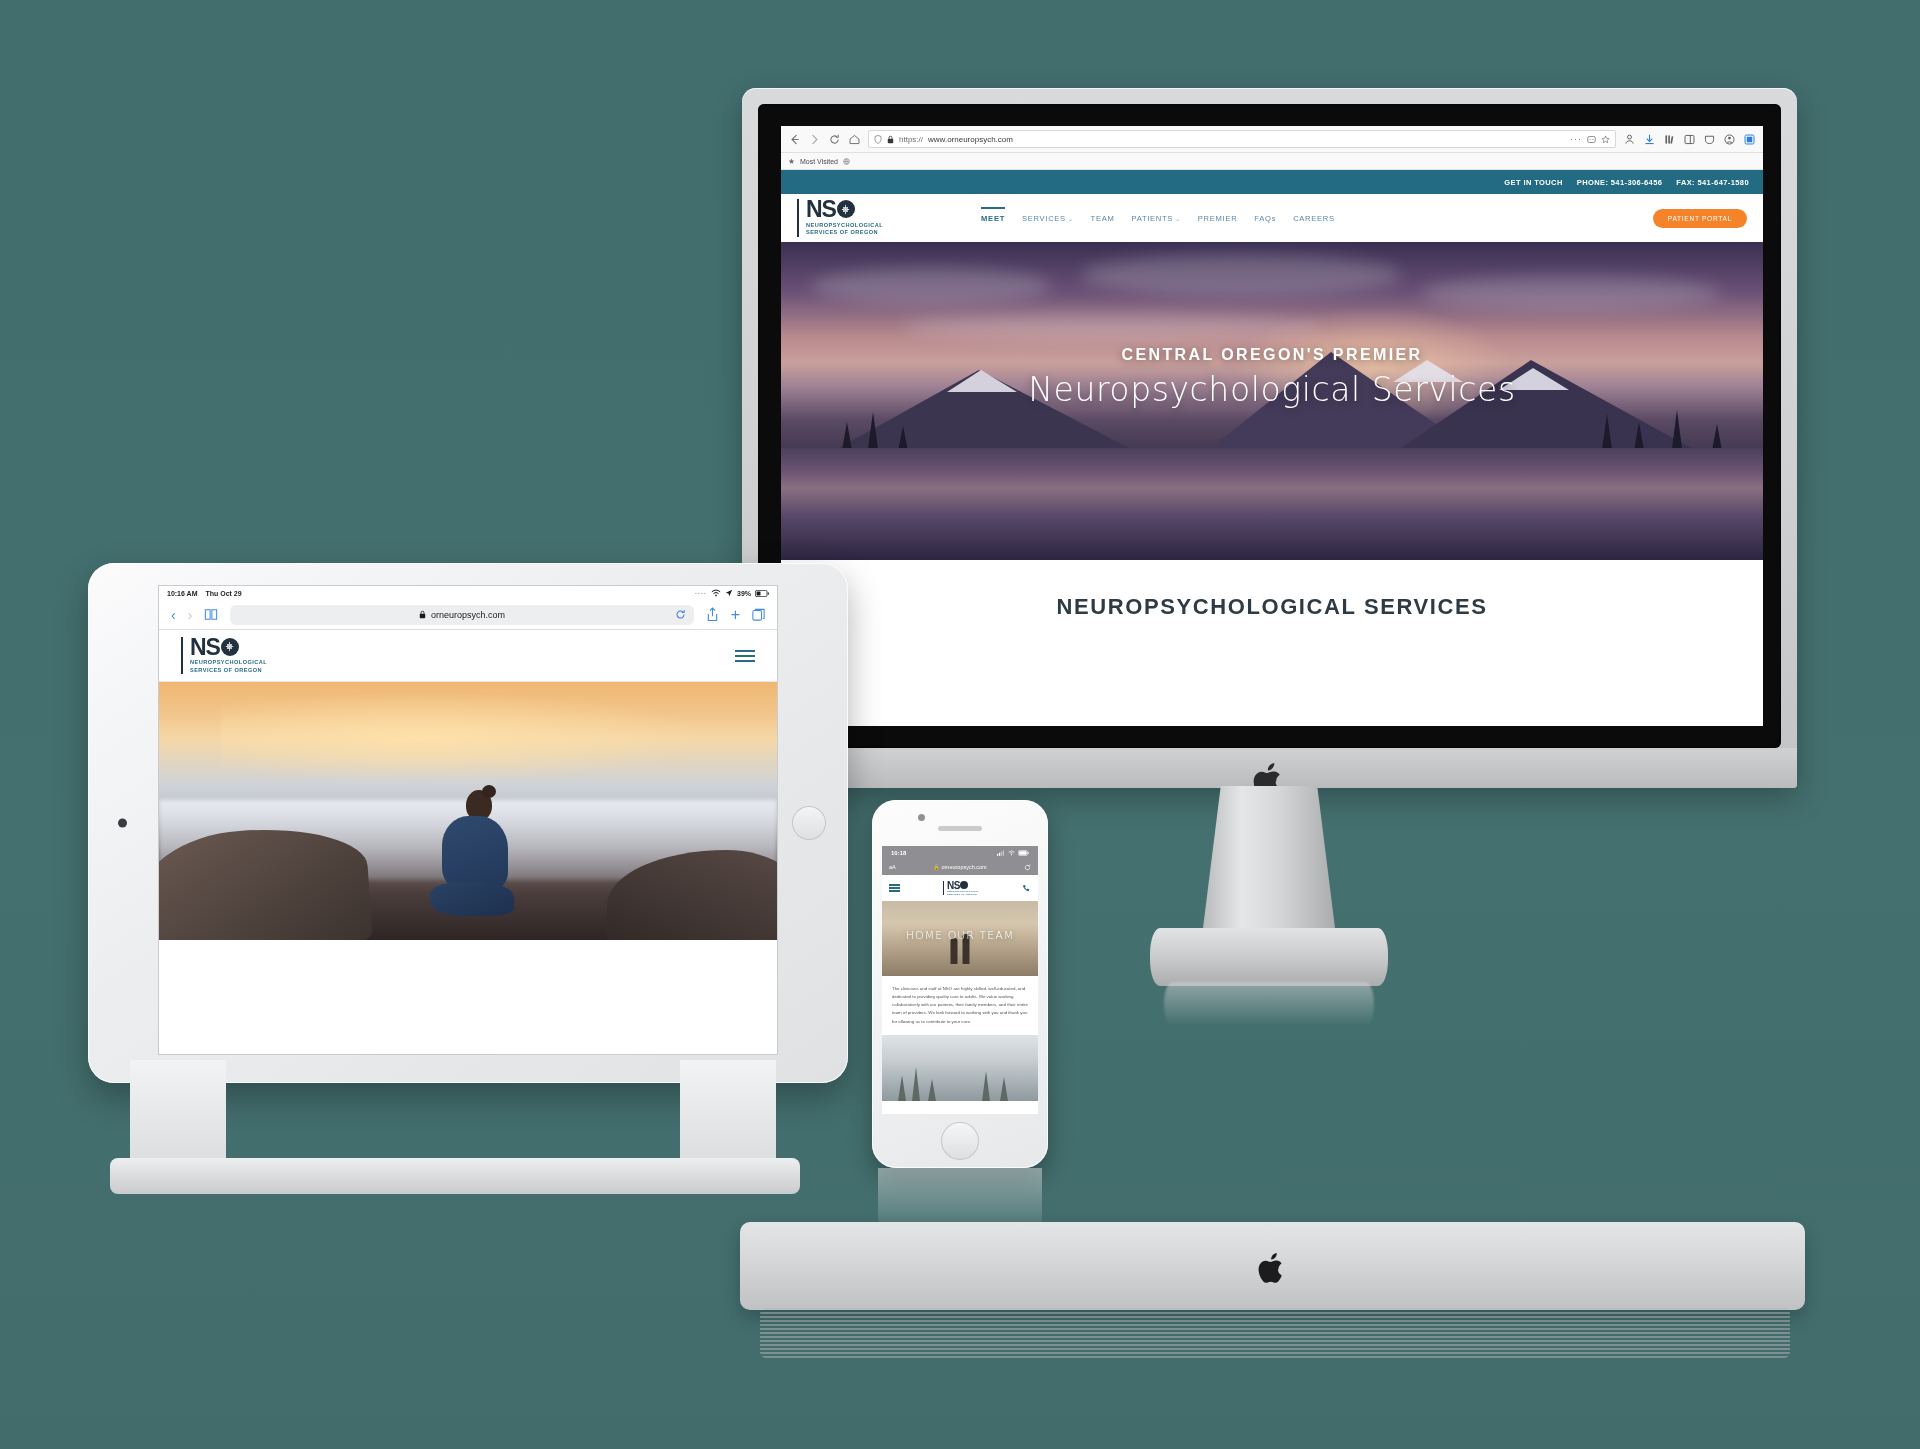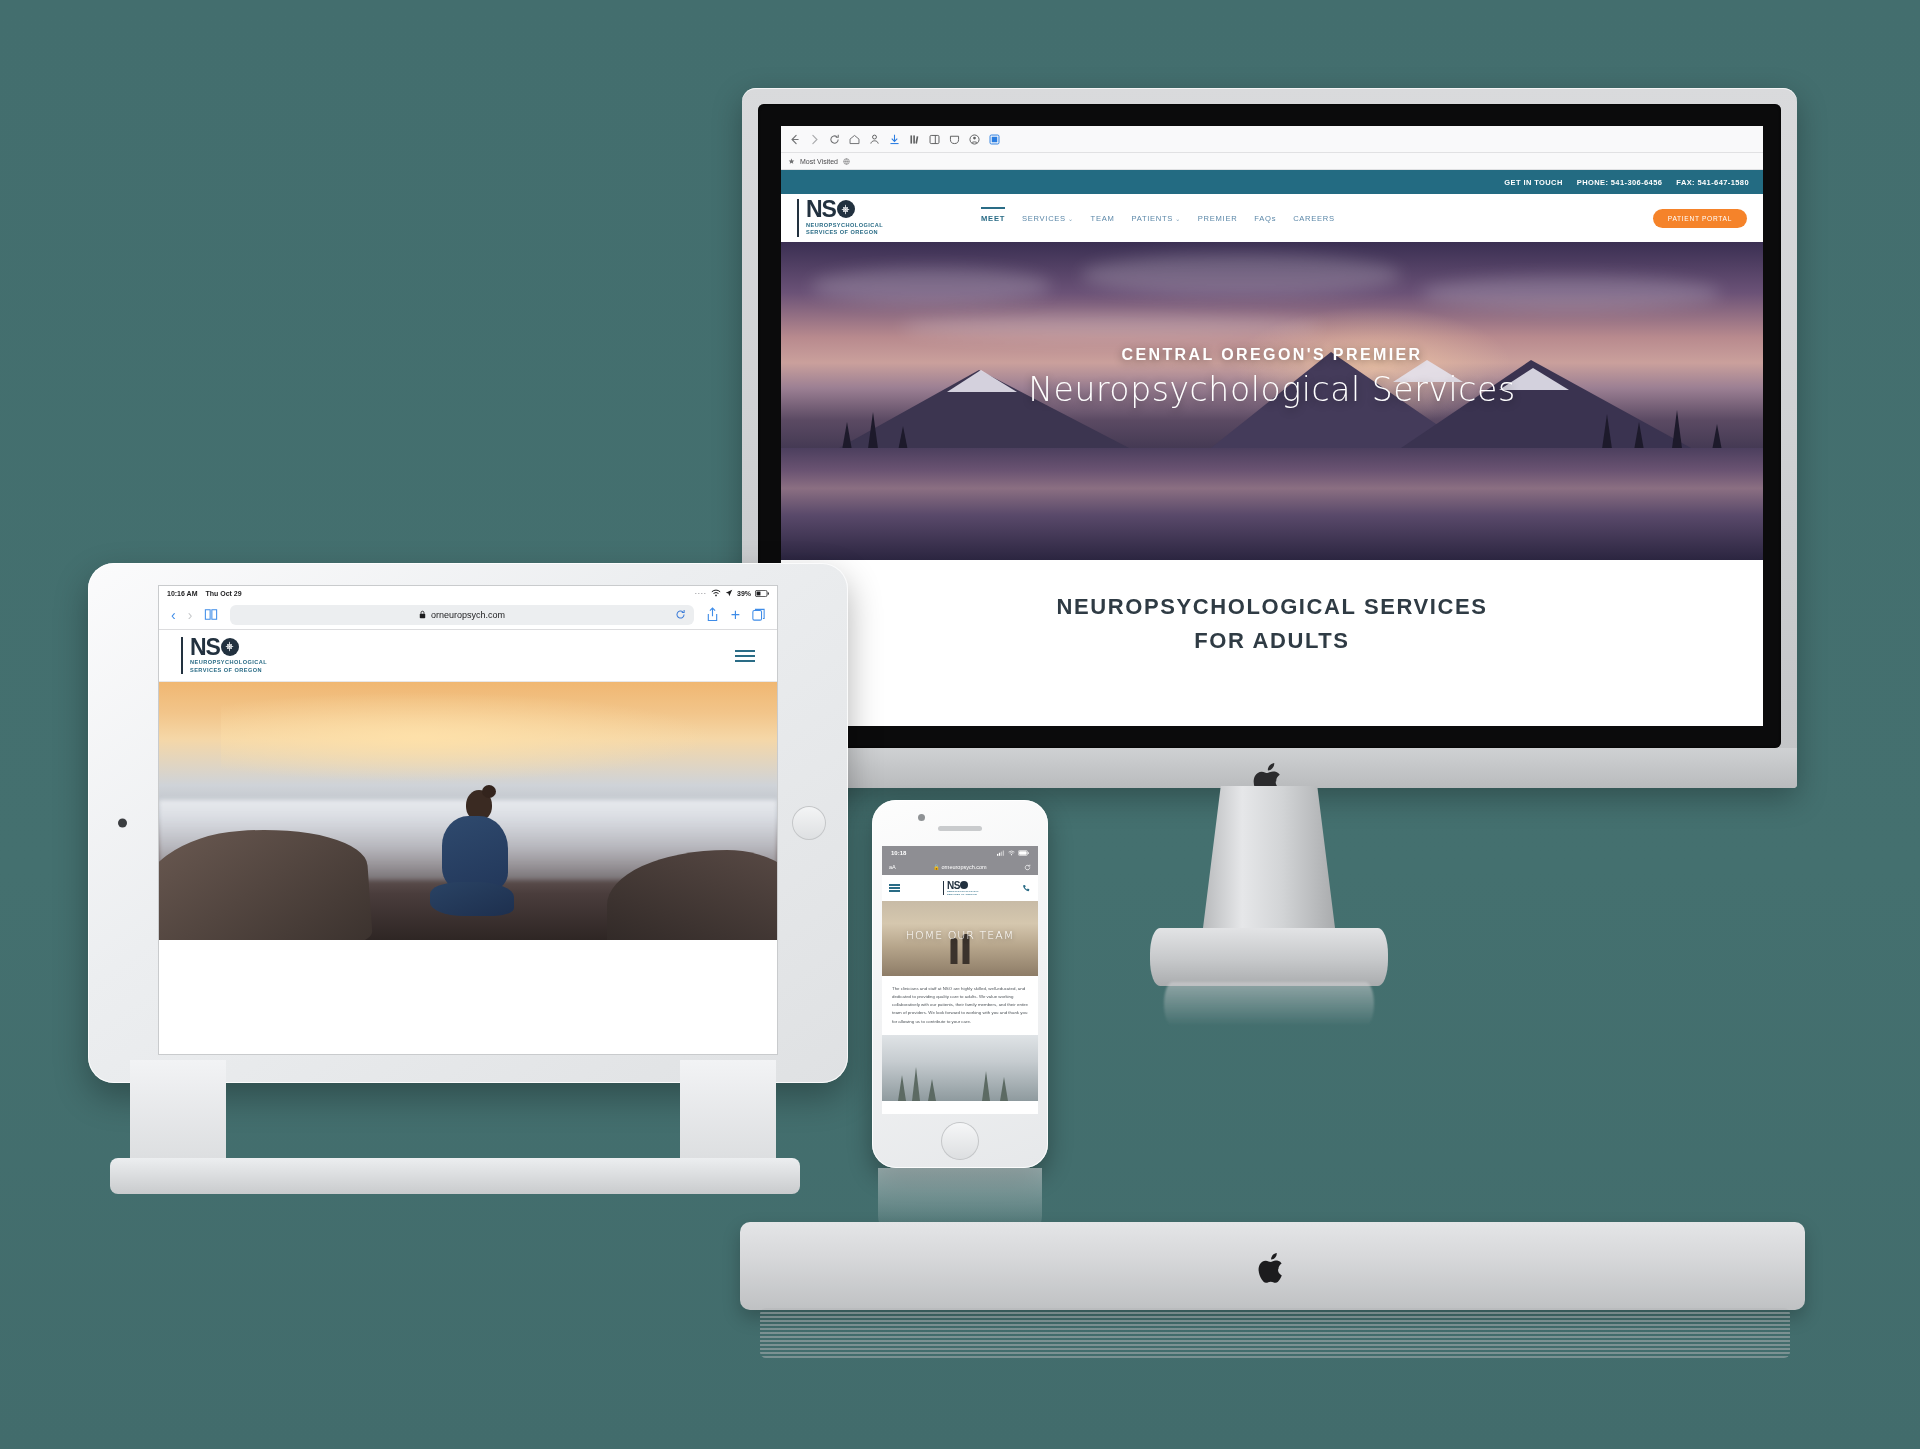--- a/index.html
+++ b/index.html
@@ -253,20 +253,42 @@
           <svg class="ff-nav-ico" viewBox="0 0 16 16">
               <path d="M6 3 L11 8 L6 13" stroke="#a9aaac" stroke-width="1.4" fill="none" stroke-linecap="round"></path>
             </svg>
           <svg class="ff-nav-ico" viewBox="0 0 16 16">
               <path d="M12.5 8a4.5 4.5 0 1 1-1.6-3.4" stroke="#6f7072" stroke-width="1.3" fill="none"></path>
               <path d="M12.6 2.2v3h-3" stroke="#6f7072" stroke-width="1.3" fill="none"></path>
             </svg>
           <svg class="ff-nav-ico" viewBox="0 0 16 16">
               <path d="M2.5 7.5 8 3l5.5 4.5V13H2.5z" stroke="#6f7072" stroke-width="1.2" fill="none"></path>
             </svg>
+          <div class="ff-url">
+            <svg width="8" height="9" viewBox="0 0 10 12">
+                <path d="M5 .6 9 2v4.2C9 9 5 11.4 5 11.4S1 9 1 6.2V2z" stroke="#7b7c7e" stroke-width="1" fill="none"></path>
+              </svg>
+            <svg width="7" height="9" viewBox="0 0 9 11">
+                <rect x="1" y="4.6" width="7" height="5.6" rx="1" fill="#37373a"></rect>
+                <path d="M2.6 4.6V3.2a1.9 1.9 0 0 1 3.8 0v1.4" stroke="#37373a" stroke-width="1.1" fill="none"></path>
+              </svg>
+            <span class="proto">https://</span>
+              <span>www.orneuropsych.com</span>
+            <span style="margin-left:auto; display:flex; gap:5px; align-items:center;">
+              <span style="color:#6f7072; font-size:9px; letter-spacing:1px;">···</span>
+              <svg width="9" height="9" viewBox="0 0 12 12">
+                  <rect x="1" y="2" width="10" height="8" rx="2" stroke="#6f7072" stroke-width="1" fill="none"></rect>
+                  <circle cx="4" cy="6" r=".7" fill="#6f7072"></circle>
+                  <circle cx="8" cy="6" r=".7" fill="#6f7072"></circle>
+                </svg>
+              <svg width="9" height="9" viewBox="0 0 12 12">
+                  <path d="M6 1.2 7.4 4.4l3.4.3-2.6 2.3.8 3.3L6 8.6 3 10.3l.8-3.3L1.2 4.7l3.4-.3z" stroke="#6f7072" stroke-width=".9" fill="none"></path>
+                </svg>
+            </span>
+          </div>
           <div class="ff-right">
             <svg class="ff-nav-ico" viewBox="0 0 16 16">
                 <circle cx="8" cy="5" r="2.4" stroke="#5f6061" stroke-width="1.2" fill="none"></circle>
                 <path d="M3.5 13c.6-2.4 2.4-3.4 4.5-3.4S12 10.6 12.6 13" stroke="#5f6061" stroke-width="1.2" fill="none"></path>
               </svg>
             <svg class="ff-nav-ico" viewBox="0 0 16 16">
                 <path d="M8 2v8M4.6 7 8 10.4 11.4 7" stroke="#2a7de1" stroke-width="1.3" fill="none"></path>
                 <path d="M3 13h10" stroke="#2a7de1" stroke-width="1.3"></path>
               </svg>
             <svg class="ff-nav-ico" viewBox="0 0 16 16">
@@ -371,21 +393,20 @@
           </div>
 
           <div class="hero-text">
             <div class="hero-kicker">CENTRAL OREGON'S PREMIER</div>
             <div class="hero-title">Neuropsychological Services</div>
           </div>
         </div>
 
         <div class="below-hero">
           <div class="bh-1">NEUROPSYCHOLOGICAL SERVICES</div>
-          <div class="bh-2">FOR ADULTS</div>
         </div>
 
       </div>
     </div>
     <div class="imac-chin"></div>
     <svg class="apple-logo" viewBox="0 0 24 28">
       <path d="M16.4 14.8c0-3 2.4-4.4 2.5-4.5-1.4-2-3.5-2.3-4.3-2.3-1.8-.2-3.5 1.1-4.5 1.1-.9 0-2.3-1-3.9-1-2 0-3.8 1.2-4.8 3-2 3.6-.5 8.9 1.5 11.8 1 1.4 2.1 3 3.6 2.9 1.4-.1 2-.9 3.7-.9s2.2.9 3.8.9 2.5-1.4 3.5-2.8c1.1-1.6 1.5-3.1 1.5-3.2-.1 0-3-1.2-3-4.6z" fill="#2b2b2d"></path>
       <path d="M13.8 5.6c.8-1 1.3-2.3 1.2-3.6-1.1.1-2.5.8-3.3 1.7-.7.8-1.4 2.2-1.2 3.5 1.3.1 2.5-.6 3.3-1.6z" fill="#2b2b2d"></path>
     </svg>
   </div>

